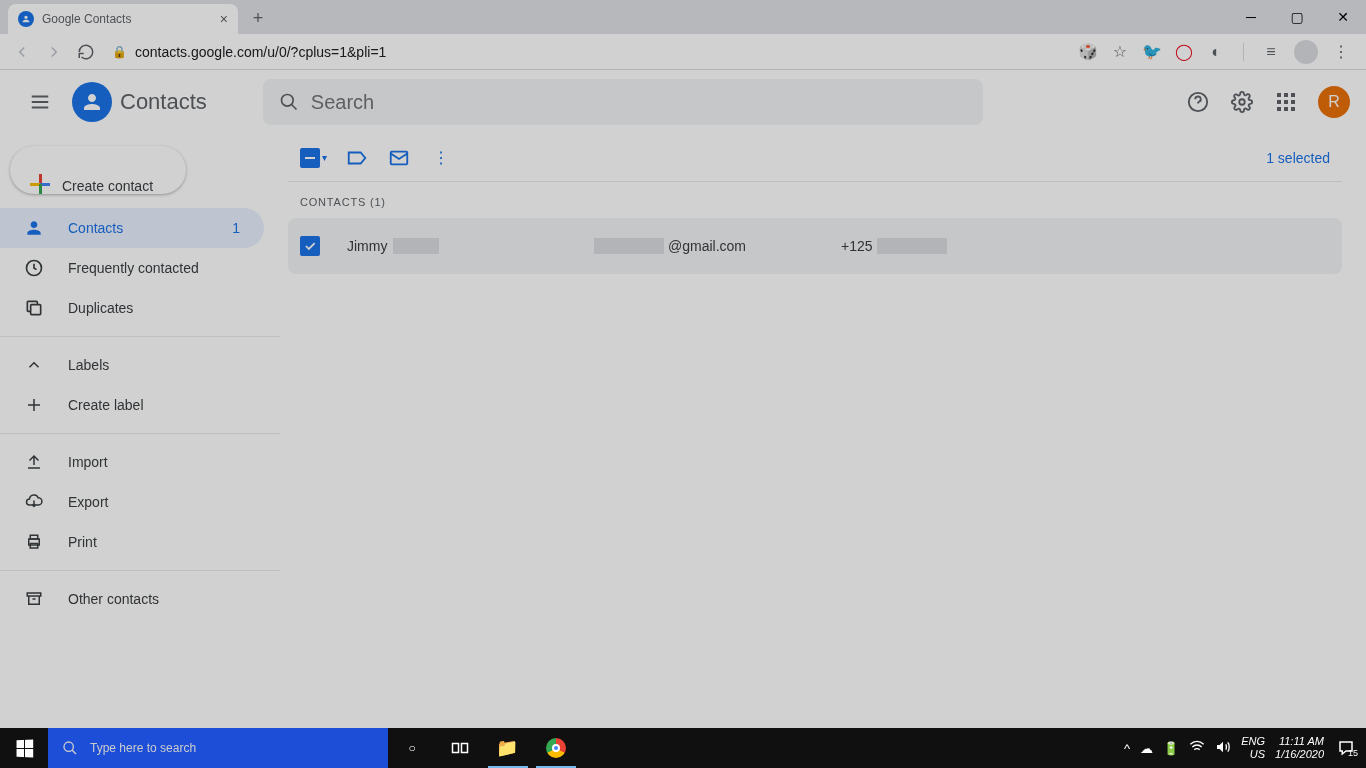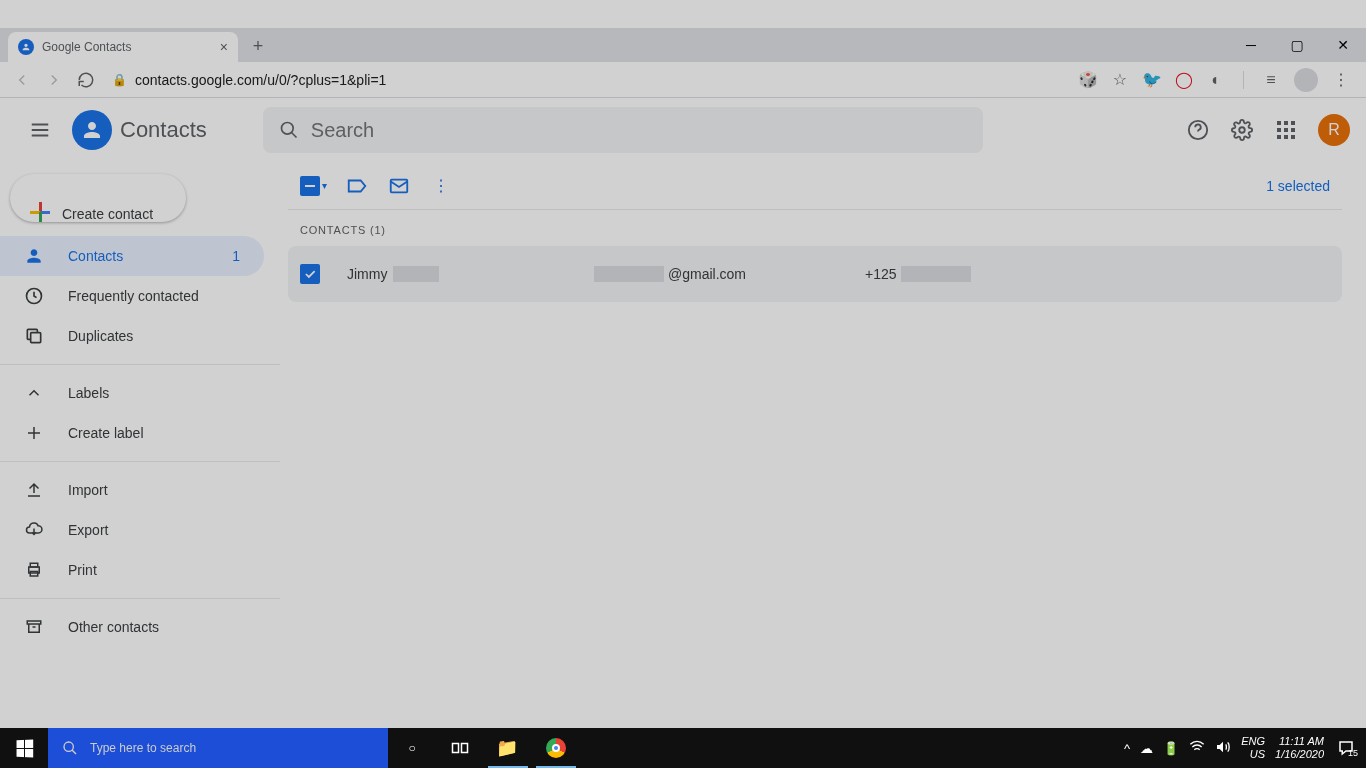--- a/index.html
+++ b/index.html
@@ -2,21 +2,21 @@
 <html><head>
 <meta charset="utf-8">
 <style>
 * { margin: 0; padding: 0; box-sizing: border-box; font-family: Arial, sans-serif; }
 body { width: 1366px; height: 768px; overflow: hidden; background: #fff; position: relative; }
 
 
 .dim-overlay { position: absolute; inset: 0; background: rgba(0,0,0,0.18); pointer-events: none; z-index: 50; }
 
 
-.titlebar { height: 34px; background: #dee1e6; display: flex; align-items: flex-end; padding-left: 8px; position: relative; margin-top: 28px; }
+.titlebar { height: 34px; background: #dee1e6; display: flex; align-items: flex-end; padding-left: 8px; position: relative; }
 .tab { background: #fff; height: 30px; border-radius: 8px 8px 0 0; display: flex; align-items: center; padding: 0 10px; width: 230px; font-size: 12px; color: #5f6368; gap: 8px; position: relative; }
 .tab-favicon { width: 16px; height: 16px; border-radius: 50%; background: #1a73e8; display: flex; align-items: center; justify-content: center; }
 .tab-favicon svg { width: 10px; height: 10px; fill: #fff; }
 .tab-close { margin-left: auto; font-size: 14px; color: #5f6368; }
 .newtab { width: 28px; height: 28px; display: flex; align-items: center; justify-content: center; color: #5f6368; font-size: 18px; margin-left: 6px; margin-bottom: 2px; }
 .win-controls { position: absolute; right: 0; top: 0; height: 34px; display: flex; }
 .win-btn { width: 46px; display: flex; align-items: center; justify-content: center; font-size: 14px; color: #000; }
 
 .addrbar { height: 36px; background: #fff; display: flex; align-items: center; padding: 0 8px; border-bottom: 1px solid #dadce0; gap: 4px; }
 .nav-btn { width: 28px; height: 28px; border-radius: 50%; display: flex; align-items: center; justify-content: center; color: #5f6368; }
@@ -69,21 +69,21 @@
 .tb-caret { font-size: 10px; color: #1a73e8; }
 .tb-ic { width: 24px; height: 24px; color: #1a73e8; display: flex; align-items: center; justify-content: center; }
 .tb-selected { margin-left: auto; color: #1a73e8; font-size: 14px; font-weight: 500; padding-right: 12px; }
 
 .section-hdr { font-size: 11px; font-weight: 500; letter-spacing: 0.8px; color: #5f6368; padding: 14px 0 10px 12px; }
 .contact-row { height: 56px; display: flex; align-items: center; padding-left: 12px; background: #f1f3f4; border-radius: 8px; font-size: 14px; color: #3c4043; gap: 27px; }
 .checkbox { width: 20px; height: 20px; background: #1a73e8; border-radius: 2px; display: flex; align-items: center; justify-content: center; }
 .checkbox svg { width: 14px; height: 14px; stroke: #fff; stroke-width: 3; fill: none; }
 .c-name { width: 220px; display: flex; align-items: center; gap: 6px; }
 .c-email { width: 220px; display: flex; align-items: center; gap: 4px; }
-.c-phone { display: flex; align-items: center; gap: 4px; margin-left: 24px; }
+.c-phone { display: flex; align-items: center; gap: 4px; }
 .redact { background: #d9dce0; height: 16px; display: inline-block; }
 
 
 .annot { position: absolute; z-index: 60; pointer-events: none; }
 
 
 .taskbar { position: absolute; bottom: 0; left: 0; right: 0; height: 40px; background: #101010; display: flex; align-items: center; color: #fff; font-size: 12px; z-index: 70; }
 .tb-start { width: 48px; height: 100%; display: flex; align-items: center; justify-content: center; }
 .win-logo { display: grid; grid-template-columns: 8px 8px; grid-template-rows: 8px 8px; gap: 1px; transform: perspective(40px) rotateY(-12deg); }
 .win-logo span { background: #fff; }

